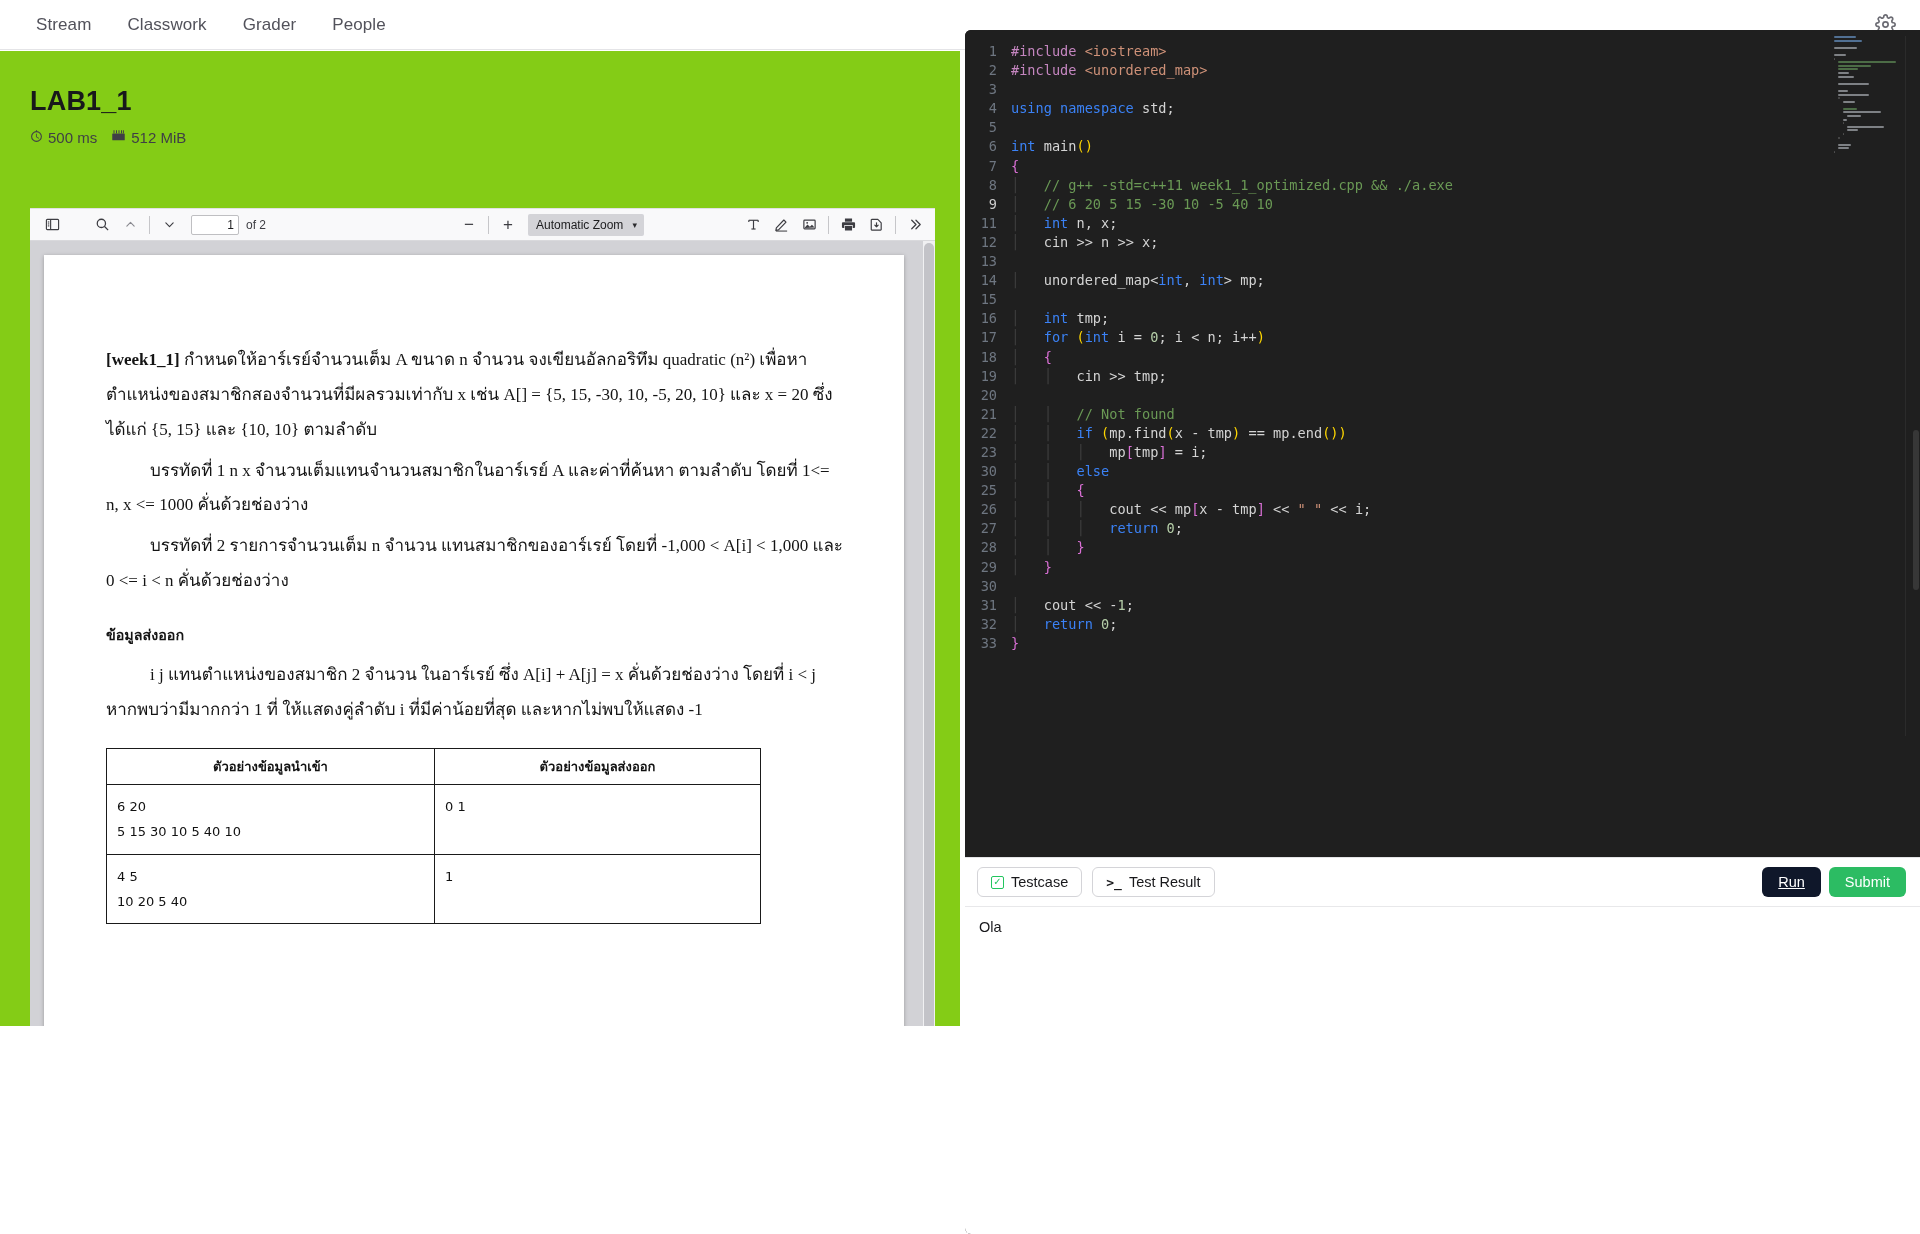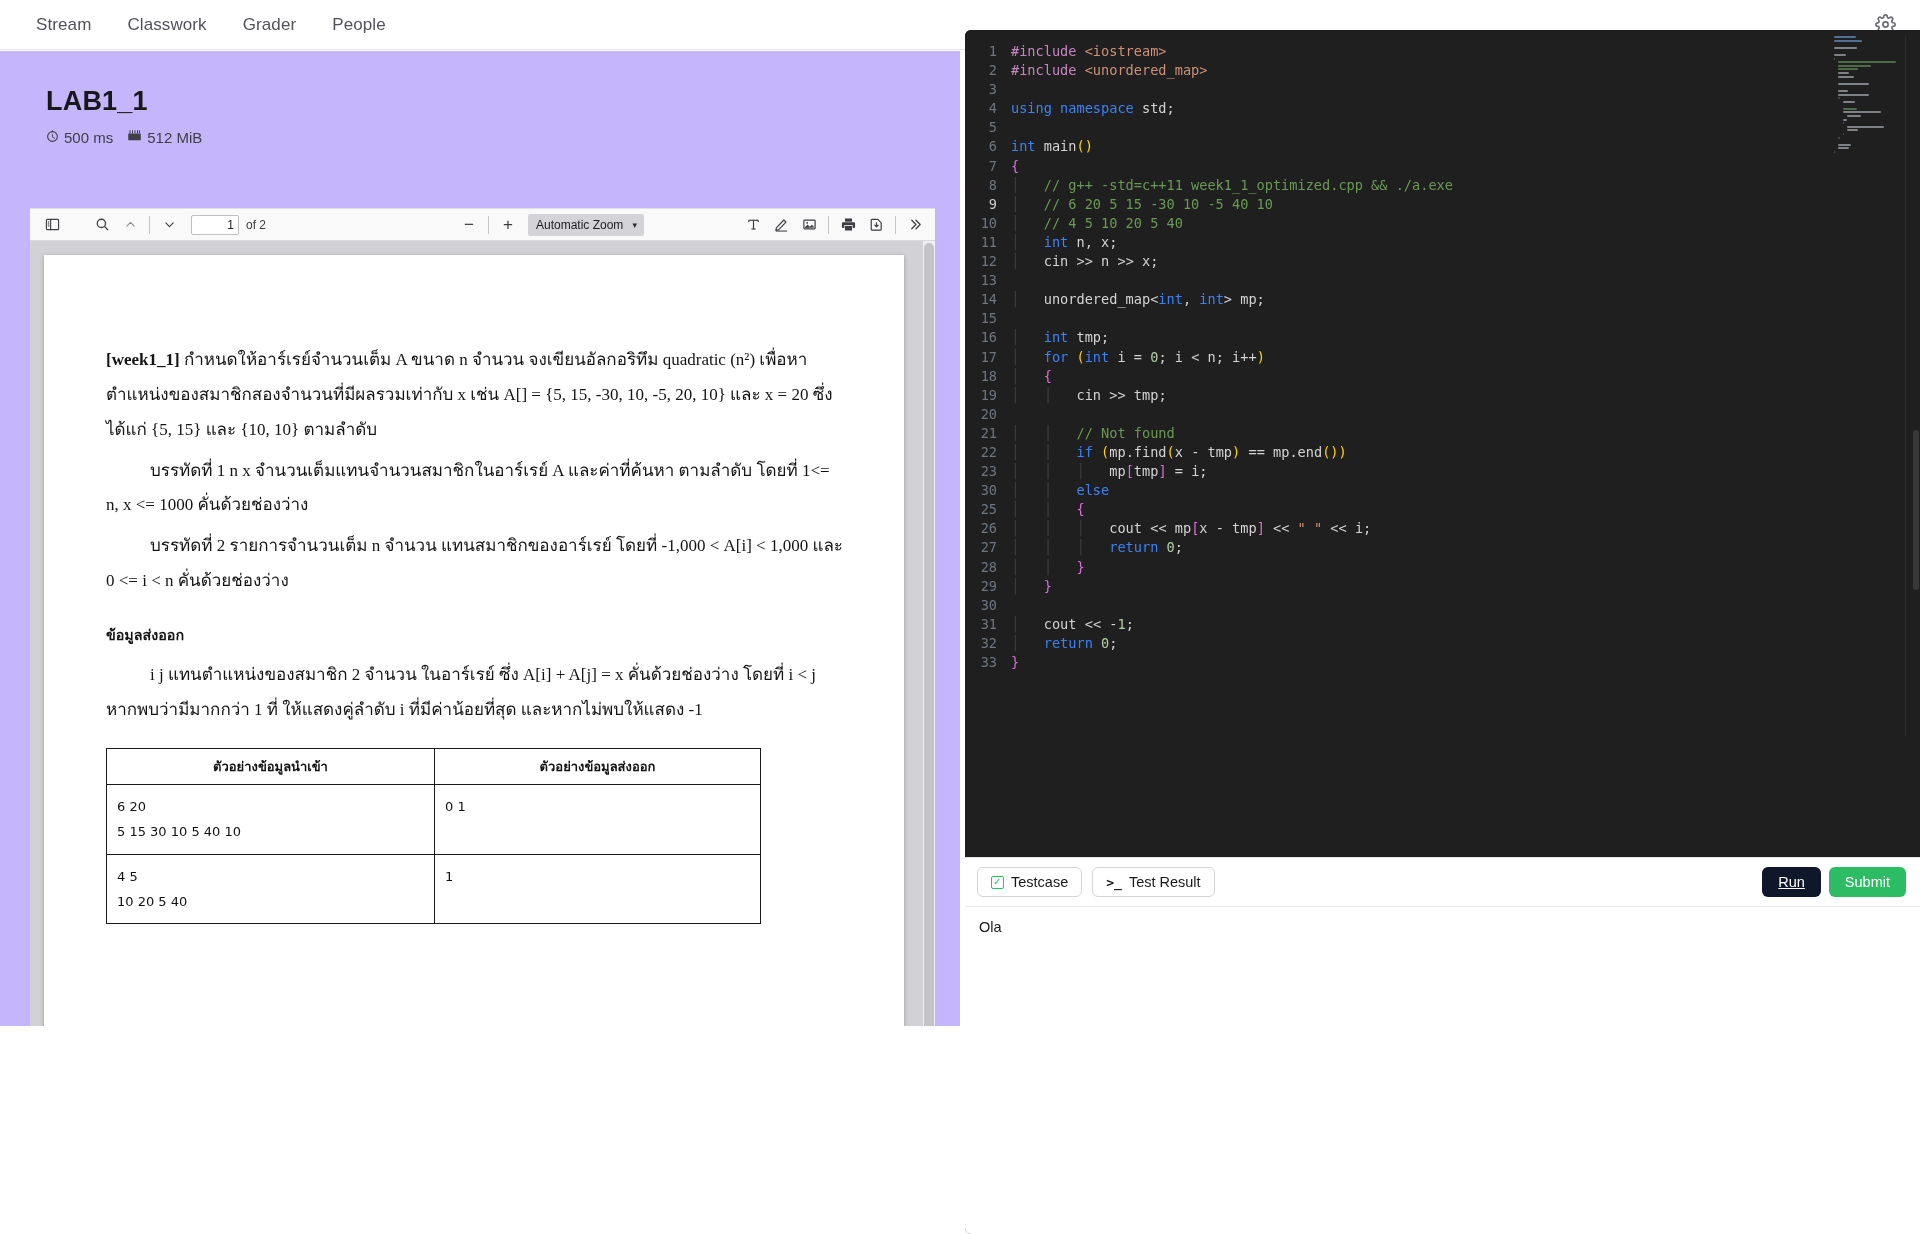--- a/index.html
+++ b/index.html
@@ -22,21 +22,21 @@
   }
   .gear-btn {
     position: absolute; right: 18px; top: 50%; transform: translateY(-50%);
     width: 34px; height: 34px; display: flex; align-items: center;
     justify-content: center; cursor: pointer; border-radius: 6px;
   }
 
   
   .left-pane {
     position: absolute; top: 51px; left: 0; width: 960px; height: 975px;
-    background: #c4b5fd; overflow: hidden; padding-left: 16px;
+    background: #84cc16; overflow: hidden;
   }
   .lab-title {
     font-size: 27px; font-weight: bold; color: #18181b;
     padding: 35px 0 0 30px; letter-spacing: .2px;
   }
   .lab-meta {
     display: flex; align-items: center; gap: 7px;
     padding: 12px 0 0 30px; font-size: 15px; color: #3f3f46;
   }
   .lab-meta .mi { display: inline-flex; align-items: center; gap: 5px; }
@@ -402,21 +402,20 @@
     <div class="code-area" id="code-area">
         <div class="code-row"><div class="gutter">1</div><div class="code-text"><span class="pre">#include</span> <span class="str">&lt;iostream&gt;</span></div></div>
         <div class="code-row"><div class="gutter">2</div><div class="code-text"><span class="pre">#include</span> <span class="str">&lt;unordered_map&gt;</span></div></div>
         <div class="code-row"><div class="gutter">3</div><div class="code-text"></div></div>
         <div class="code-row"><div class="gutter">4</div><div class="code-text"><span class="kw">using</span><span class="op"> </span><span class="kw">namespace</span><span class="op"> </span><span class="white">std</span><span class="op">;</span></div></div>
         <div class="code-row"><div class="gutter">5</div><div class="code-text"></div></div>
         <div class="code-row"><div class="gutter">6</div><div class="code-text"><span class="kw">int</span><span class="op"> </span><span class="white">main</span><span class="br1">(</span><span class="br1">)</span></div></div>
         <div class="code-row"><div class="gutter">7</div><div class="code-text"><span class="br2">{</span></div></div>
         <div class="code-row"><div class="gutter">8</div><div class="code-text"><span class="ind">│   </span><span class="com">// g++ -std=c++11 week1_1_optimized.cpp &amp;&amp; ./a.exe</span></div></div>
         <div class="code-row"><div class="gutter cur">9</div><div class="code-text"><span class="ind">│   </span><span class="com">// 6 20 5 15 -30 10 -5 40 10</span></div></div>
-        <div class="code-row"><div class="gutter">10</div><div class="code-text"><span class="ind">│   </span><span class="com">// 4 5 10 20 5 40</span></div></div>
         <div class="code-row"><div class="gutter">11</div><div class="code-text"><span class="ind">│   </span><span class="kw">int</span><span class="op"> </span><span class="white">n</span><span class="op">,</span><span class="op"> </span><span class="white">x</span><span class="op">;</span></div></div>
         <div class="code-row"><div class="gutter">12</div><div class="code-text"><span class="ind">│   </span><span class="white">cin</span><span class="op"> </span><span class="op">&gt;</span><span class="op">&gt;</span><span class="op"> </span><span class="white">n</span><span class="op"> </span><span class="op">&gt;</span><span class="op">&gt;</span><span class="op"> </span><span class="white">x</span><span class="op">;</span></div></div>
         <div class="code-row"><div class="gutter">13</div><div class="code-text"></div></div>
         <div class="code-row"><div class="gutter">14</div><div class="code-text"><span class="ind">│   </span><span class="white">unordered_map</span><span class="op">&lt;</span><span class="kw">int</span><span class="op">,</span><span class="op"> </span><span class="kw">int</span><span class="op">&gt;</span><span class="op"> </span><span class="white">mp</span><span class="op">;</span></div></div>
         <div class="code-row"><div class="gutter">15</div><div class="code-text"></div></div>
         <div class="code-row"><div class="gutter">16</div><div class="code-text"><span class="ind">│   </span><span class="kw">int</span><span class="op"> </span><span class="white">tmp</span><span class="op">;</span></div></div>
         <div class="code-row"><div class="gutter">17</div><div class="code-text"><span class="ind">│   </span><span class="kw">for</span><span class="op"> </span><span class="br1">(</span><span class="kw">int</span><span class="op"> </span><span class="white">i</span><span class="op"> </span><span class="op">=</span><span class="op"> </span><span class="num">0</span><span class="op">;</span><span class="op"> </span><span class="white">i</span><span class="op"> </span><span class="op">&lt;</span><span class="op"> </span><span class="white">n</span><span class="op">;</span><span class="op"> </span><span class="white">i</span><span class="op">+</span><span class="op">+</span><span class="br1">)</span></div></div>
         <div class="code-row"><div class="gutter">18</div><div class="code-text"><span class="ind">│   </span><span class="br2">{</span></div></div>
         <div class="code-row"><div class="gutter">19</div><div class="code-text"><span class="ind">│   </span><span class="ind">│   </span><span class="white">cin</span><span class="op"> </span><span class="op">&gt;</span><span class="op">&gt;</span><span class="op"> </span><span class="white">tmp</span><span class="op">;</span></div></div>
         <div class="code-row"><div class="gutter">20</div><div class="code-text"></div></div>

